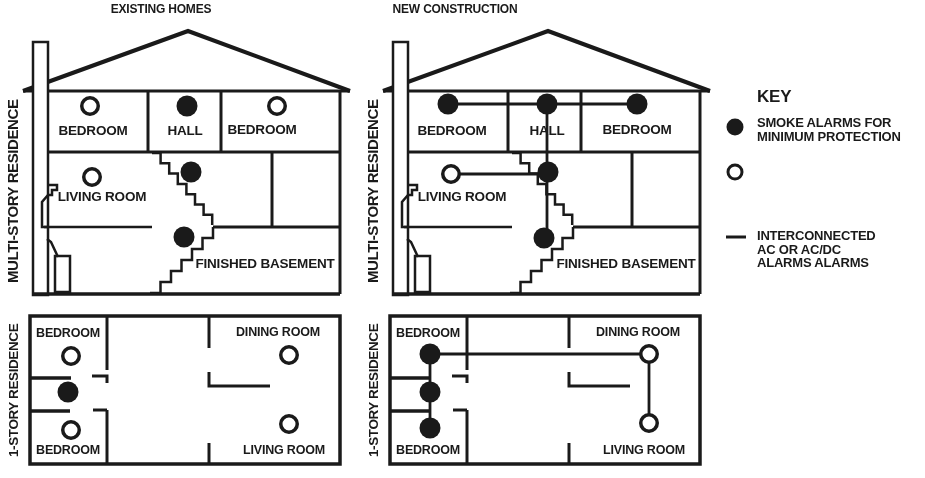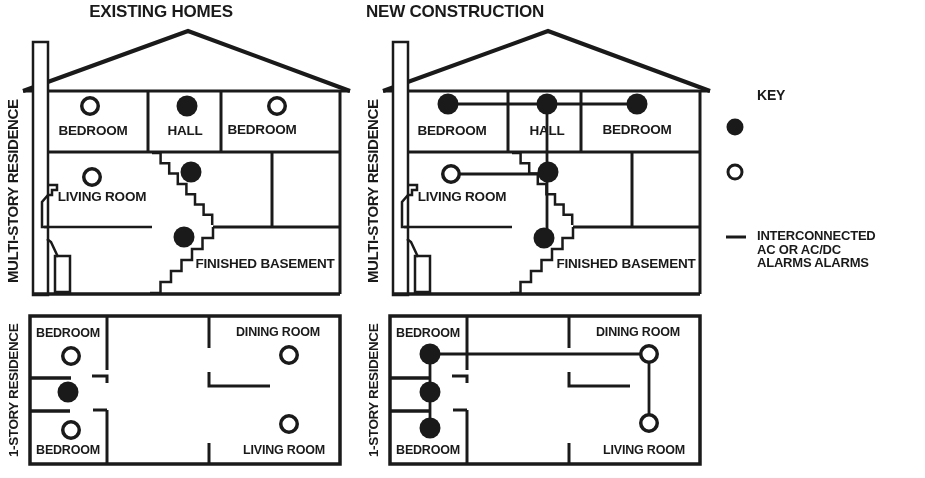--- a/index.html
+++ b/index.html
@@ -12,28 +12,28 @@
   #structure .s35{stroke-width:3.5}
   #structure .s4{stroke-width:4}
   #structure .wfill{fill:#fff}
   #structure .fillc{fill:#1a1a1a;stroke:none}
   #structure .openc{fill:#fff;stroke-width:3}
   #alarm-layer .interconnect{stroke:#1a1a1a;stroke-width:2.8;fill:none}
   #alarm-layer circle.filled{fill:#1a1a1a;stroke:none}
   #alarm-layer circle.open{fill:#fff;stroke:#1a1a1a;stroke-width:3.5}
   .lbl{position:absolute;font-weight:bold;white-space:nowrap;line-height:1;letter-spacing:-0.2px;}
   .c{transform:translateX(-50%);}
-  .h1{font-size:17px;}
+  .h1{font-size:12px;}
   .rm{font-size:13.5px;}
   .rs{font-size:12.5px;}
   .vside{position:absolute;font-weight:bold;writing-mode:vertical-rl;transform:rotate(180deg);
          text-align:center;letter-spacing:-0.4px;width:18px;}
   .v-multi{font-size:15px;}
   .v-one{font-size:13.5px;}
-  .key-title{font-size:14px;}
+  .key-title{font-size:17px;}
   .key-label{position:absolute;font-weight:bold;font-size:13px;line-height:13.5px;
              white-space:pre-line;letter-spacing:-0.2px;}
 </style>
 </head>
 <body>
 
 <div class="page">
 
   <svg id="structure" width="925" height="478" viewBox="0 0 925 478">
 
@@ -134,20 +134,22 @@
   <div class="lbl rs c" style="left:68px;top:444px">BEDROOM</div>
   <div class="lbl rs c" style="left:278px;top:326px">DINING ROOM</div>
   <div class="lbl rs c" style="left:284px;top:444px">LIVING ROOM</div>
 
   <div class="lbl rs c" style="left:428px;top:327px">BEDROOM</div>
   <div class="lbl rs c" style="left:428px;top:444px">BEDROOM</div>
   <div class="lbl rs c" style="left:638px;top:326px">DINING ROOM</div>
   <div class="lbl rs c" style="left:644px;top:444px">LIVING ROOM</div>
 
   <div class="lbl key-title" style="left:757px;top:88px">KEY</div>
+  <div class="key-label" style="left:757px;top:116px">SMOKE ALARMS FOR
+MINIMUM PROTECTION</div>
   <div class="key-label" style="left:757px;top:229px">INTERCONNECTED
 AC OR AC/DC
 ALARMS ALARMS</div>
 
   <svg id="alarm-layer" width="925" height="478" viewBox="0 0 925 478">
       <line x1="448" y1="104" x2="637" y2="104" class="interconnect"></line>
       <line x1="547" y1="104" x2="547" y2="238" class="interconnect"></line>
       <line x1="451" y1="174" x2="548" y2="174" class="interconnect"></line>
       <line x1="430" y1="354" x2="430" y2="428" class="interconnect"></line>
       <line x1="430" y1="354" x2="649" y2="354" class="interconnect"></line>

